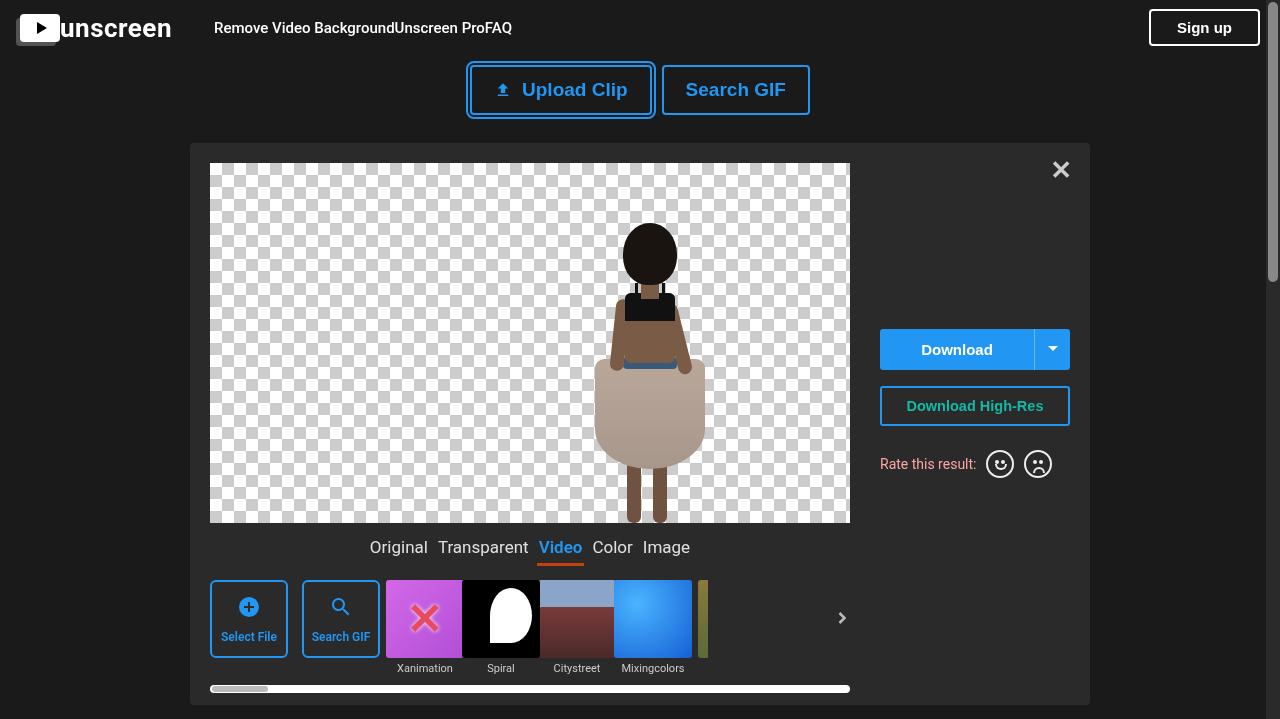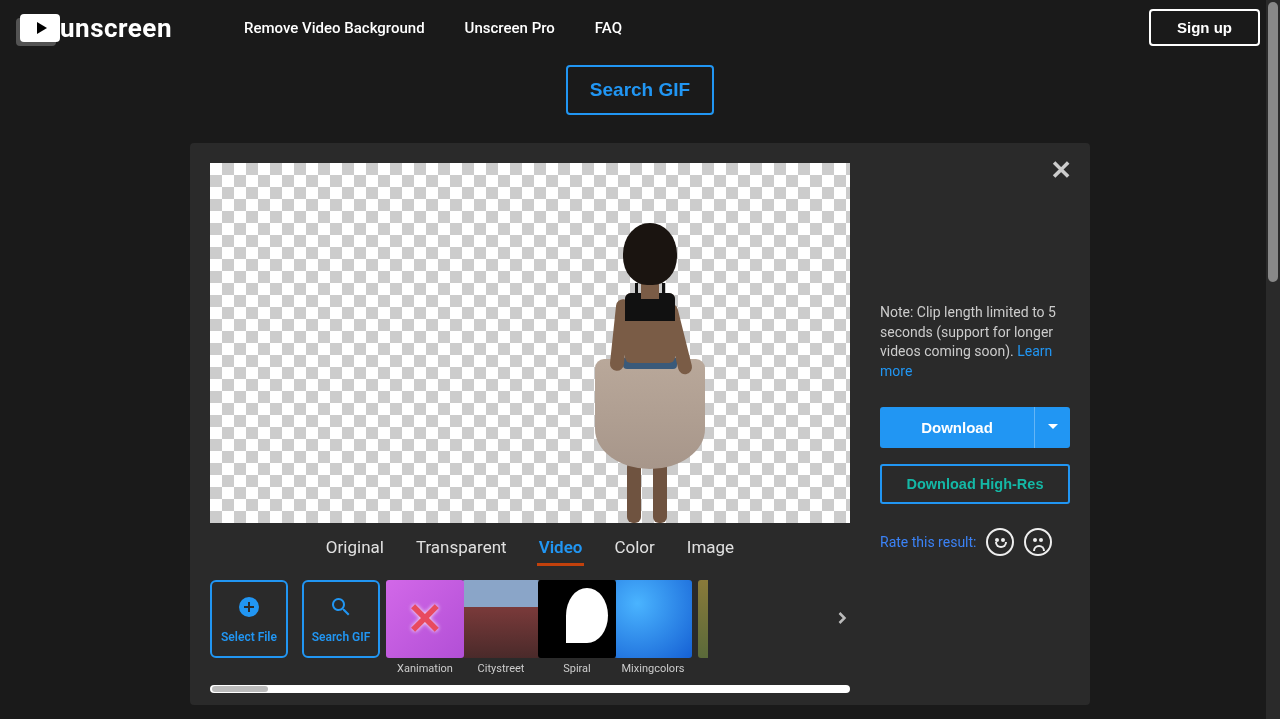--- a/index.html
+++ b/index.html
@@ -61,22 +61,21 @@
   margin-left: 3px;
 }
 .logo-text {
   font-size: 26px;
   font-weight: 700;
   letter-spacing: 0.5px;
   color: #fff;
 }
 .nav-links {
   display: flex;
-  gap: 40px;
-  margin-left: 72px;
+  margin-left: 42px;
 }
 .nav-link {
   color: #fff;
   font-size: 15px;
   font-weight: 500;
   cursor: pointer;
 }
 .nav-right {
   margin-left: auto;
 }
@@ -260,21 +259,21 @@
   top: 238px;
   left: 68px;
   width: 14px;
   height: 62px;
   background: #6f5340;
   border-radius: 6px;
 }
 .tabs {
   display: flex;
   justify-content: center;
-  gap: 28px;
+  gap: 6px;
   margin-top: 8px;
 }
 .tab {
   color: #e0e0e0;
   font-size: 17px;
   padding: 6px 2px;
   cursor: pointer;
 }
 .tab.active {
   color: #2196f3;
@@ -444,21 +443,21 @@
   font-size: 14.5px;
   font-weight: 700;
   border-radius: 3px;
   cursor: pointer;
 }
 .rate-row {
   margin-top: 24px;
   display: flex;
   align-items: center;
   gap: 10px;
-  color: #3b82f6;
+  color: #fca5a5;
   font-size: 14px;
 }
 .face {
   width: 28px;
   height: 28px;
   border: 2px solid #eee;
   border-radius: 50%;
   position: relative;
   cursor: pointer;
 }
@@ -508,20 +507,28 @@
     <span class="nav-link">Remove Video Background</span>
     <span class="nav-link">Unscreen Pro</span>
     <span class="nav-link">FAQ</span>
   </div>
   <div class="nav-right">
     <button class="signup-btn">Sign up</button>
   </div>
 </div>
 
 <div class="action-row">
+  <button class="action-btn primary">
+    <span class="upload-icon">
+      <svg viewBox="0 0 24 24" fill="currentColor">
+          <path d="M9 16h6v-6h4l-7-7-7 7h4v6zm-4 2h14v2H5v-2z"></path>
+        </svg>
+    </span>
+    <span>Upload Clip</span>
+  </button>
   <button class="action-btn">Search GIF</button>
 </div>
 
 <div class="editor-card">
   <span class="close-btn">✕</span>
   <div class="editor-body">
     <div class="preview-col">
       <div class="preview">
         <div class="person">
           <div class="leg-l"></div>
@@ -558,46 +565,43 @@
                 <path d="M15.5 14h-.79l-.28-.27a6.5 6.5 0 10-.7.7l.27.28v.79l5 5 1.5-1.5-5-5zm-6 0a4.5 4.5 0 110-9 4.5 4.5 0 010 9z"></path>
               </svg>
           </span>
           <span>Search GIF</span>
         </div>
         <div class="thumb-wrap">
           <div class="thumb t-x"></div>
           <span class="thumb-label">Xanimation</span>
         </div>
         <div class="thumb-wrap">
+          <div class="thumb t-spiral"></div>
+          <span class="thumb-label">Spiral</span>
+        </div>
+        <div class="thumb-wrap">
           <div class="thumb t-city"></div>
           <span class="thumb-label">Citystreet</span>
-        </div>
-        <div class="thumb-wrap">
-          <div class="thumb t-spiral"></div>
-          <span class="thumb-label">Spiral</span>
         </div>
         <div class="thumb-wrap">
           <div class="thumb t-mix"></div>
           <span class="thumb-label">Mixingcolors</span>
         </div>
         <div class="t-partial"></div>
         <div class="arrow-next">
           <svg width="20" height="20" viewBox="0 0 24 24" fill="none" stroke="currentColor" stroke-width="3">
               <path d="M9 6l6 6-6 6"></path>
             </svg>
         </div>
       </div>
       <div class="hscroll">
         <div class="hscroll-thumb"></div>
       </div>
     </div>
     <div class="side-col">
-      <div class="note-text">
-        <span>Note: Clip length limited to 5 seconds (support for longer videos coming soon). </span><span class="learn-link">Learn more</span>
-      </div>
       <div class="dl-group">
         <button class="dl-btn">Download</button>
         <button class="dl-drop">
           <span>
             <svg width="10" height="10" viewBox="0 0 10 10" fill="currentColor">
                 <path d="M0 2l5 5 5-5z"></path>
               </svg>
           </span>
         </button>
       </div>

